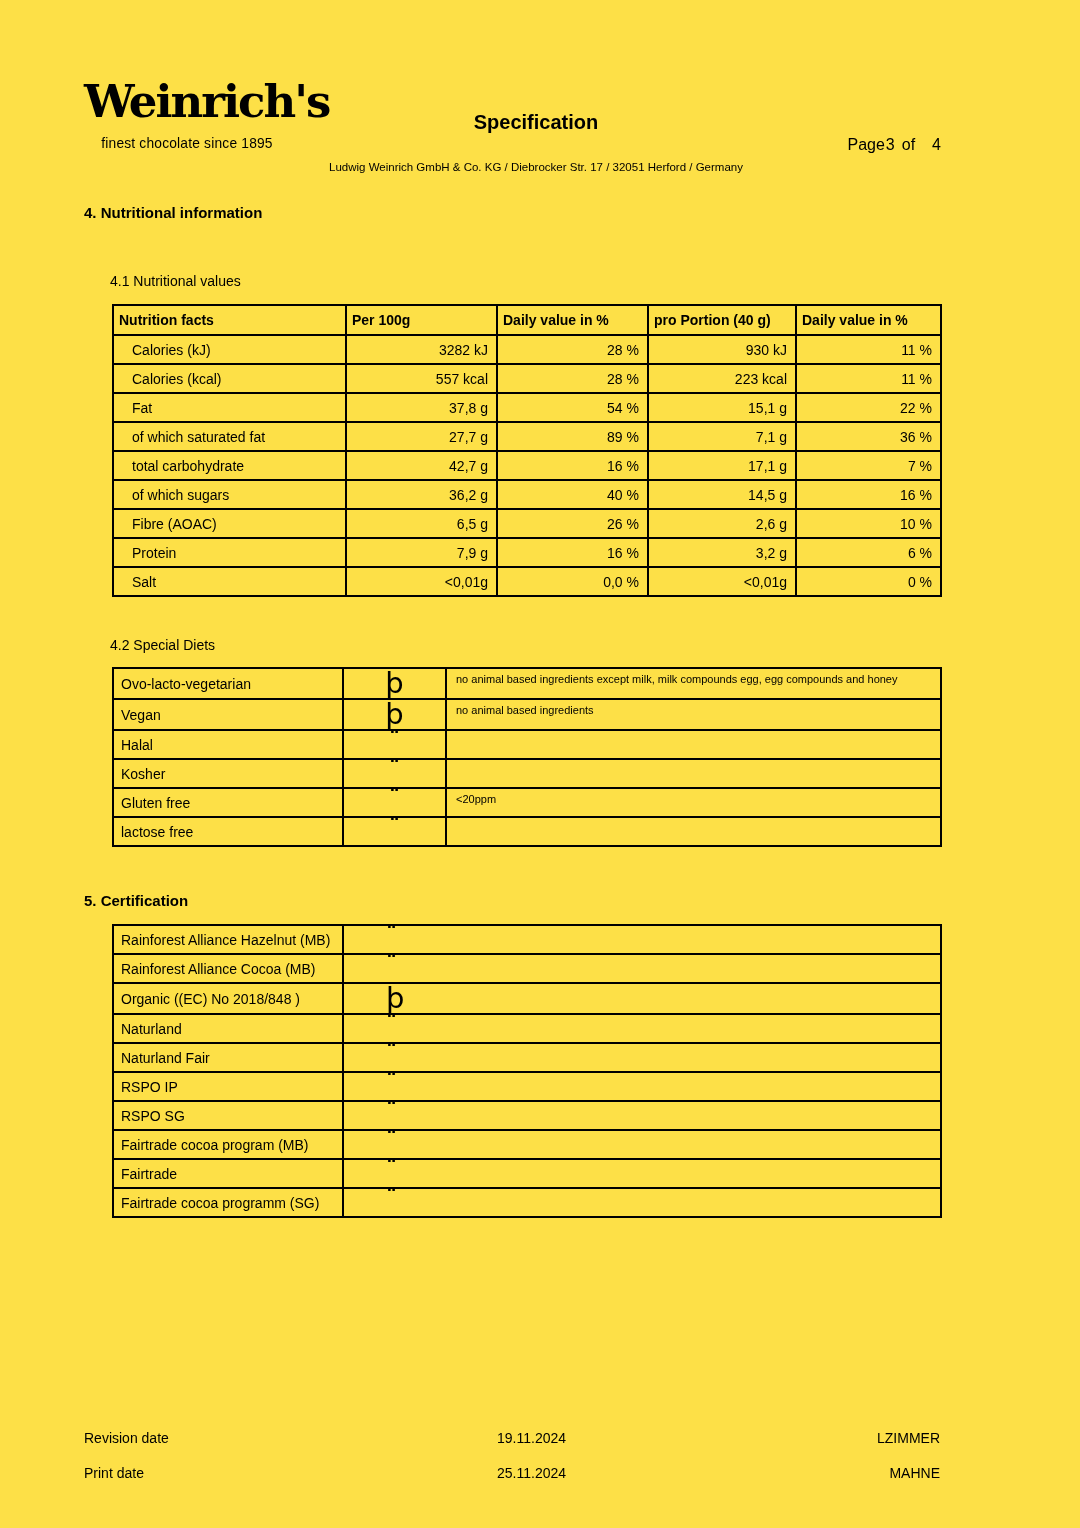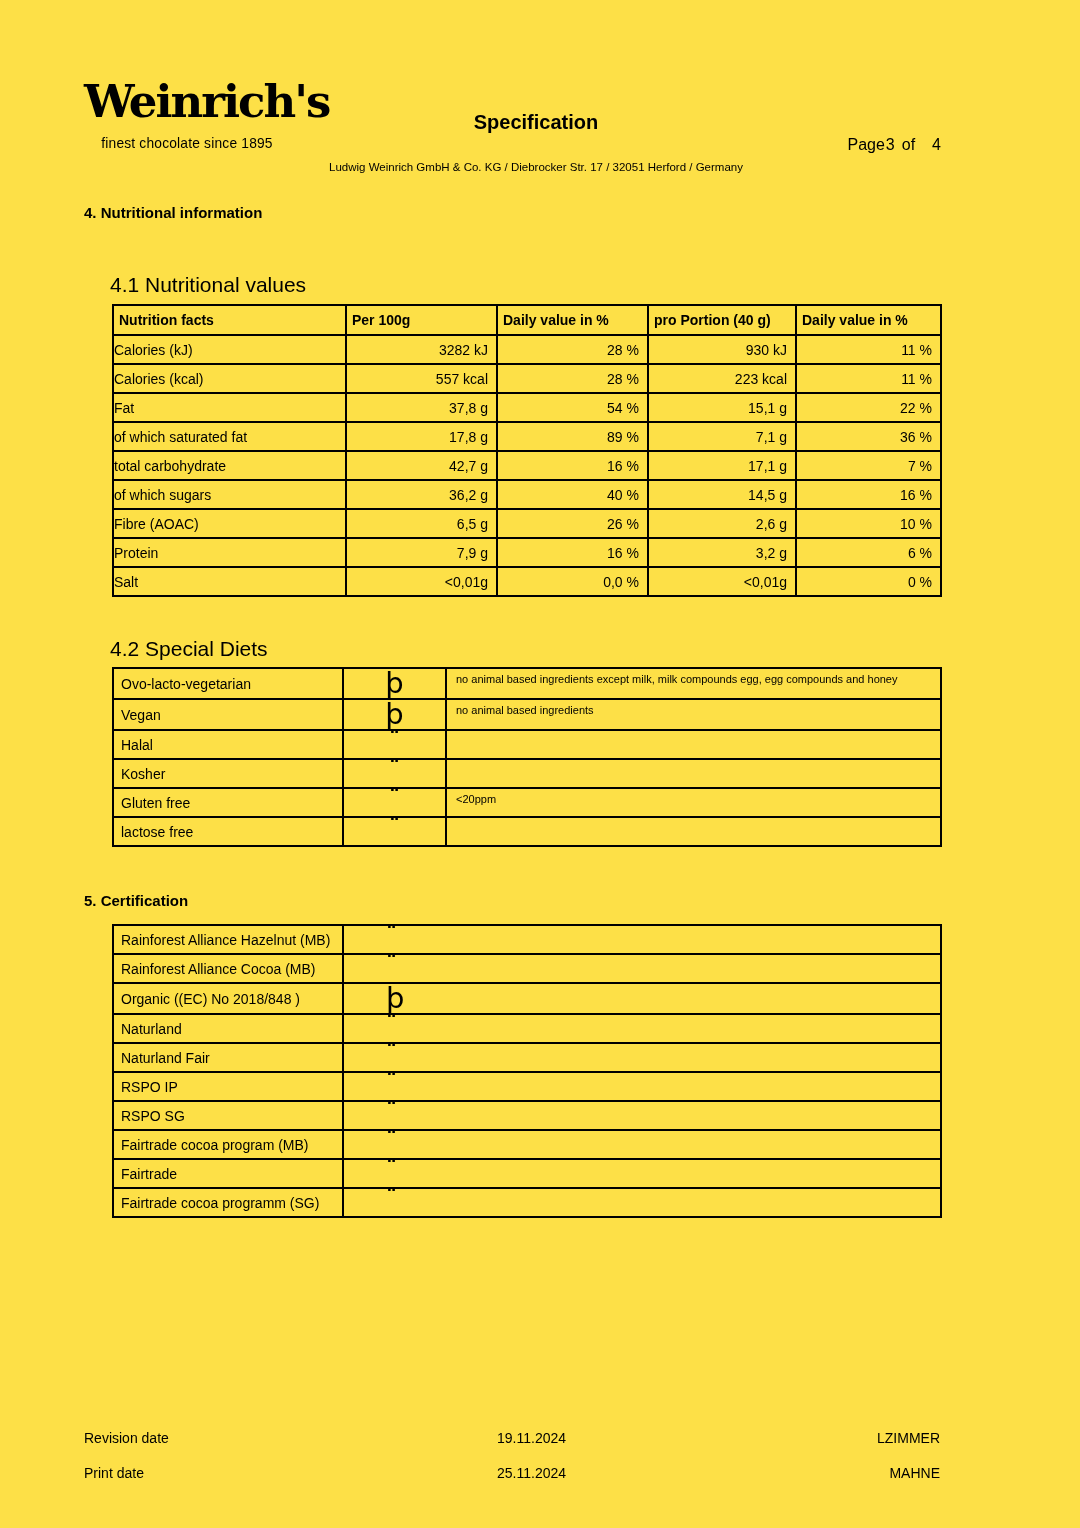--- a/index.html
+++ b/index.html
@@ -43,37 +43,37 @@
   .page-indicator .pnum { margin-left: 1px; }
   .page-indicator .pof { margin-left: 7px; }
   .page-indicator .ptotal { margin-left: 17px; }
   .company-address {
     position: absolute; left: 0; top: 161px; width: 1072px;
     text-align: center; font-size: 11.5px;
   }
 
   
   .sec-heading { position: absolute; font-size: 15px; font-weight: bold; }
-  .sub-heading { position: absolute; font-size: 21px; text-align: center; }
+  .sub-heading { position: absolute; font-size: 14px; text-align: center; }
   .h-nutrition { left: 84px; top: 204px; }
   .h-nutrition-values { left: 110px; top: 273px; }
   .h-special-diets { left: 110px; top: 637px; }
   .h-certification { left: 84px; top: 892px; }
 
   
   table { border-collapse: collapse; table-layout: fixed; }
   td, th { border: 2px solid #000; font-size: 14px; overflow: hidden; }
 
   .nutrition-table { position: absolute; left: 112px; top: 304px; width: 828px; }
   .nutrition-table th {
     text-align: left; font-weight: bold; height: 30px;
     padding: 2px 4px 2px 5px; vertical-align: middle;
   }
   .nutrition-table td { height: 29px; vertical-align: middle; }
-  .nutrition-table td.lbl { padding-left: 0; text-align: left; }
+  .nutrition-table td.lbl { padding-left: 18px; text-align: left; }
   .nutrition-table td.lbl.indent { }
   .nutrition-table td.val { padding-right: 8px; text-align: right; }
 
   .special-table { position: absolute; left: 112px; top: 667px; width: 828px; }
   .special-table td { height: 29px; }
   .special-table td.lbl { padding-left: 7px; vertical-align: middle; }
   .special-table td.mark { text-align: center; }
   .special-table td.note {
     font-size: 11px; vertical-align: top; padding: 4px 4px 0 9px;
   }
@@ -155,21 +155,21 @@
     </tr>
     <tr>
       <td class="lbl">Fat</td>
       <td class="val">37,8 g</td>
       <td class="val">54 %</td>
       <td class="val">15,1 g</td>
       <td class="val">22 %</td>
     </tr>
     <tr>
       <td class="lbl indent">of which saturated fat</td>
-      <td class="val">17,8 g</td>
+      <td class="val">27,7 g</td>
       <td class="val">89 %</td>
       <td class="val">7,1 g</td>
       <td class="val">36 %</td>
     </tr>
     <tr>
       <td class="lbl">total carbohydrate</td>
       <td class="val">42,7 g</td>
       <td class="val">16 %</td>
       <td class="val">17,1 g</td>
       <td class="val">7 %</td>

